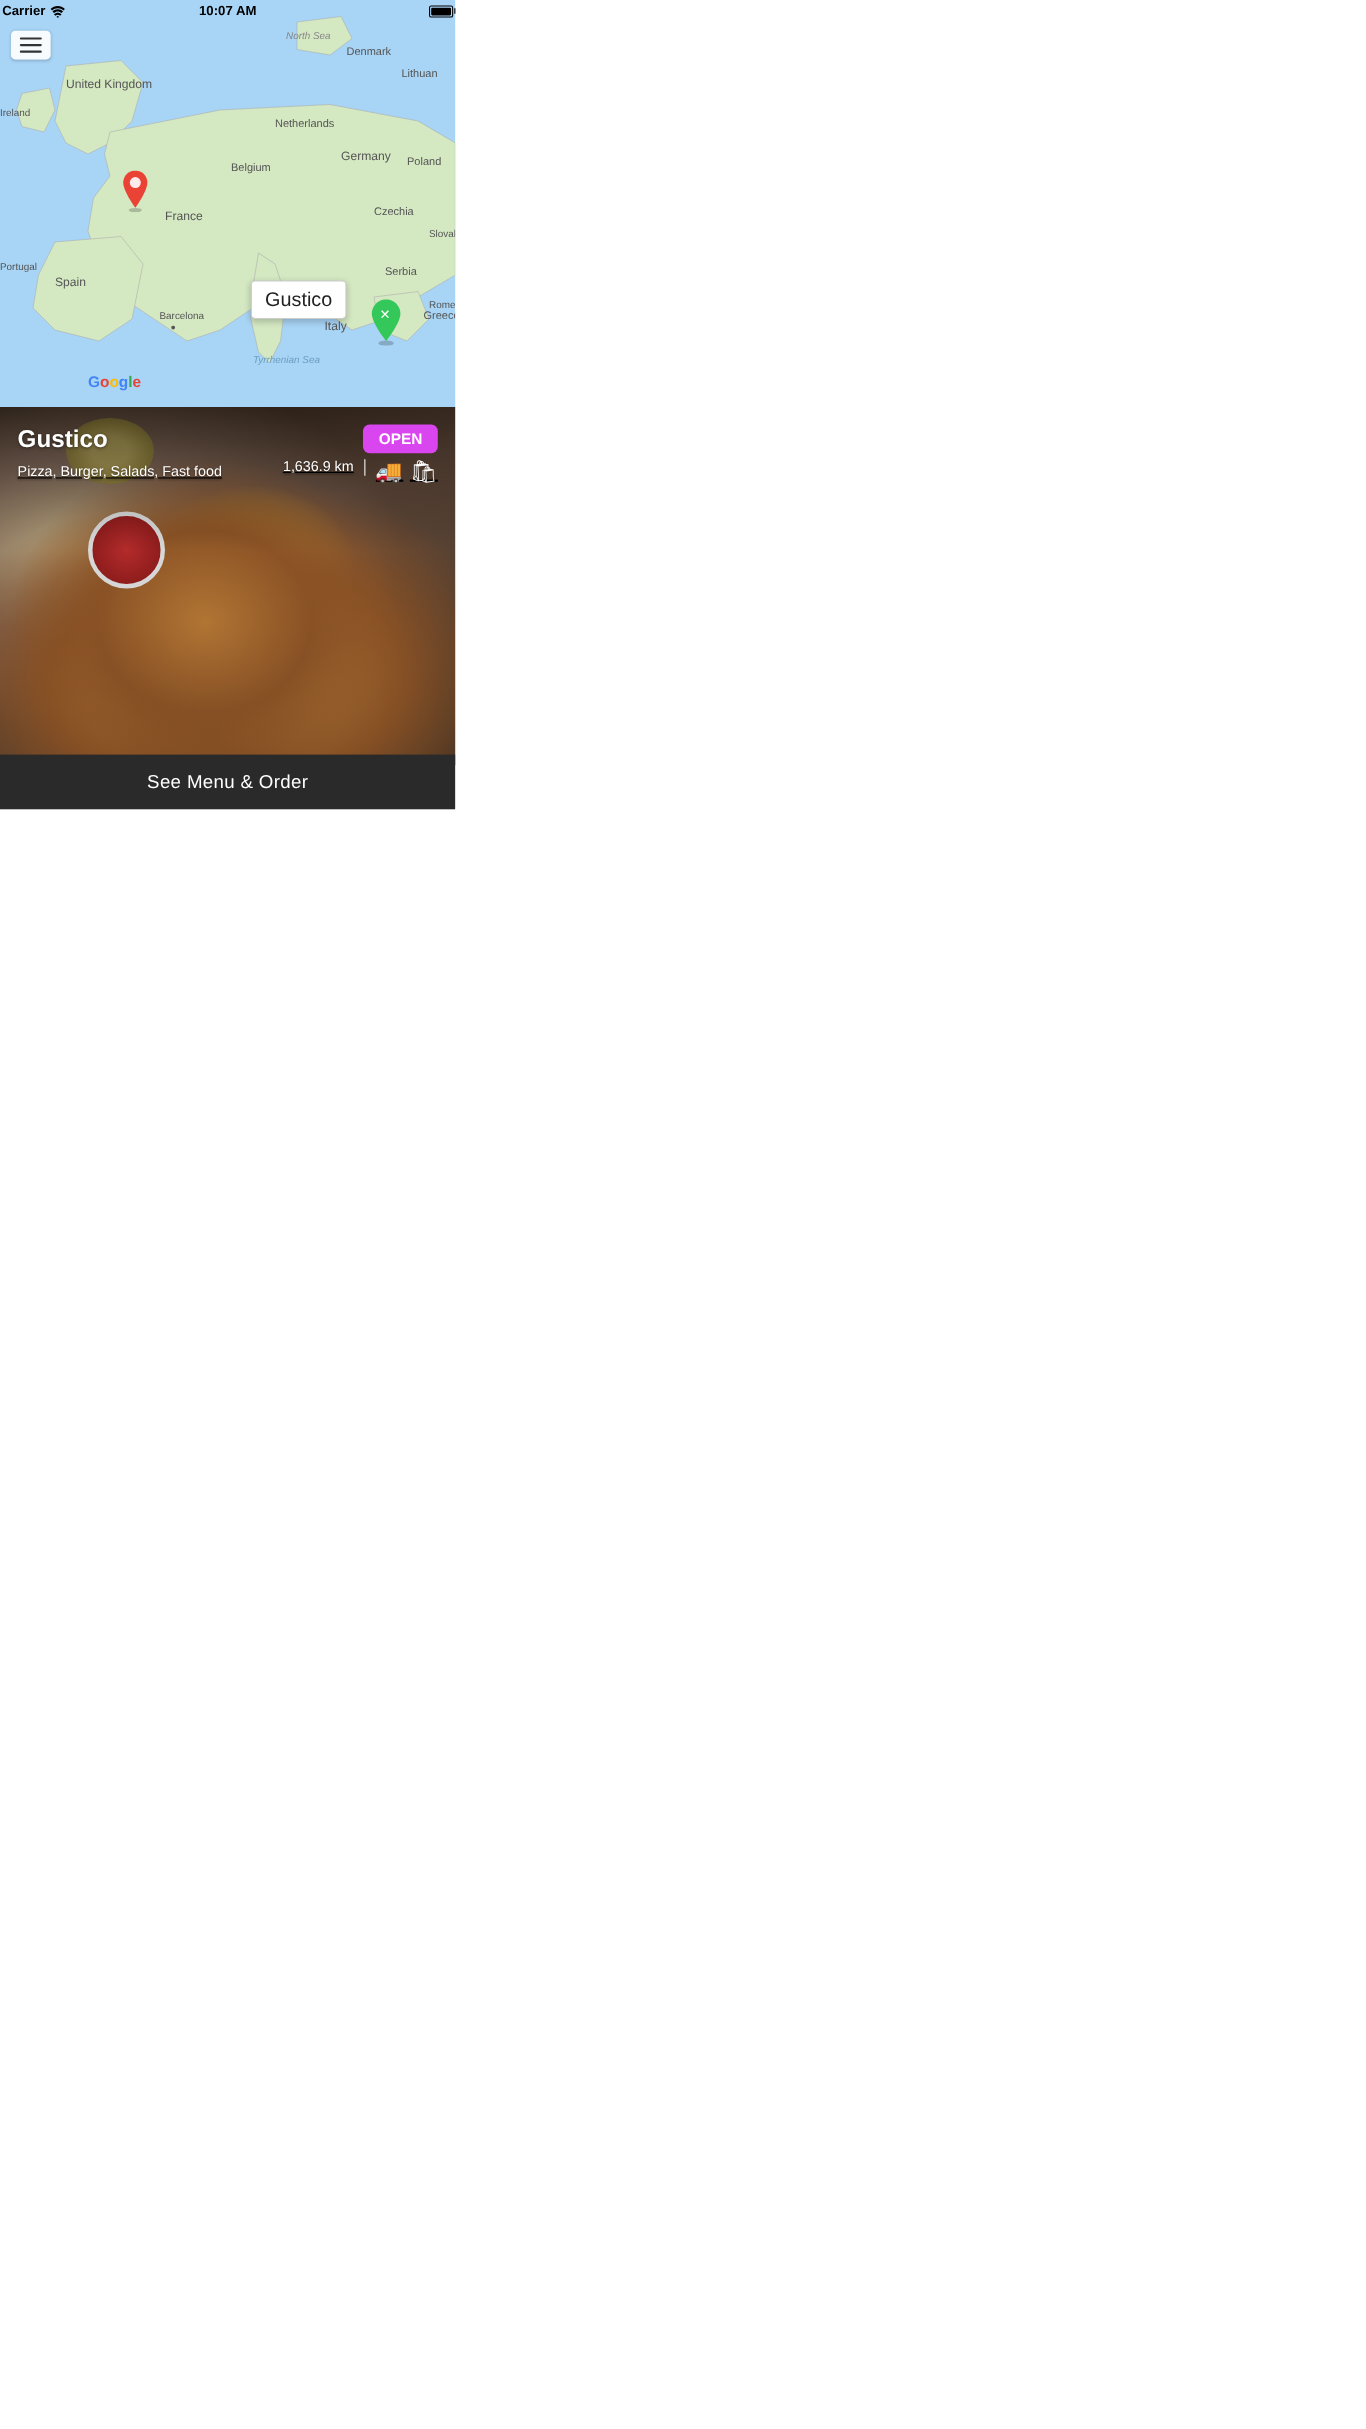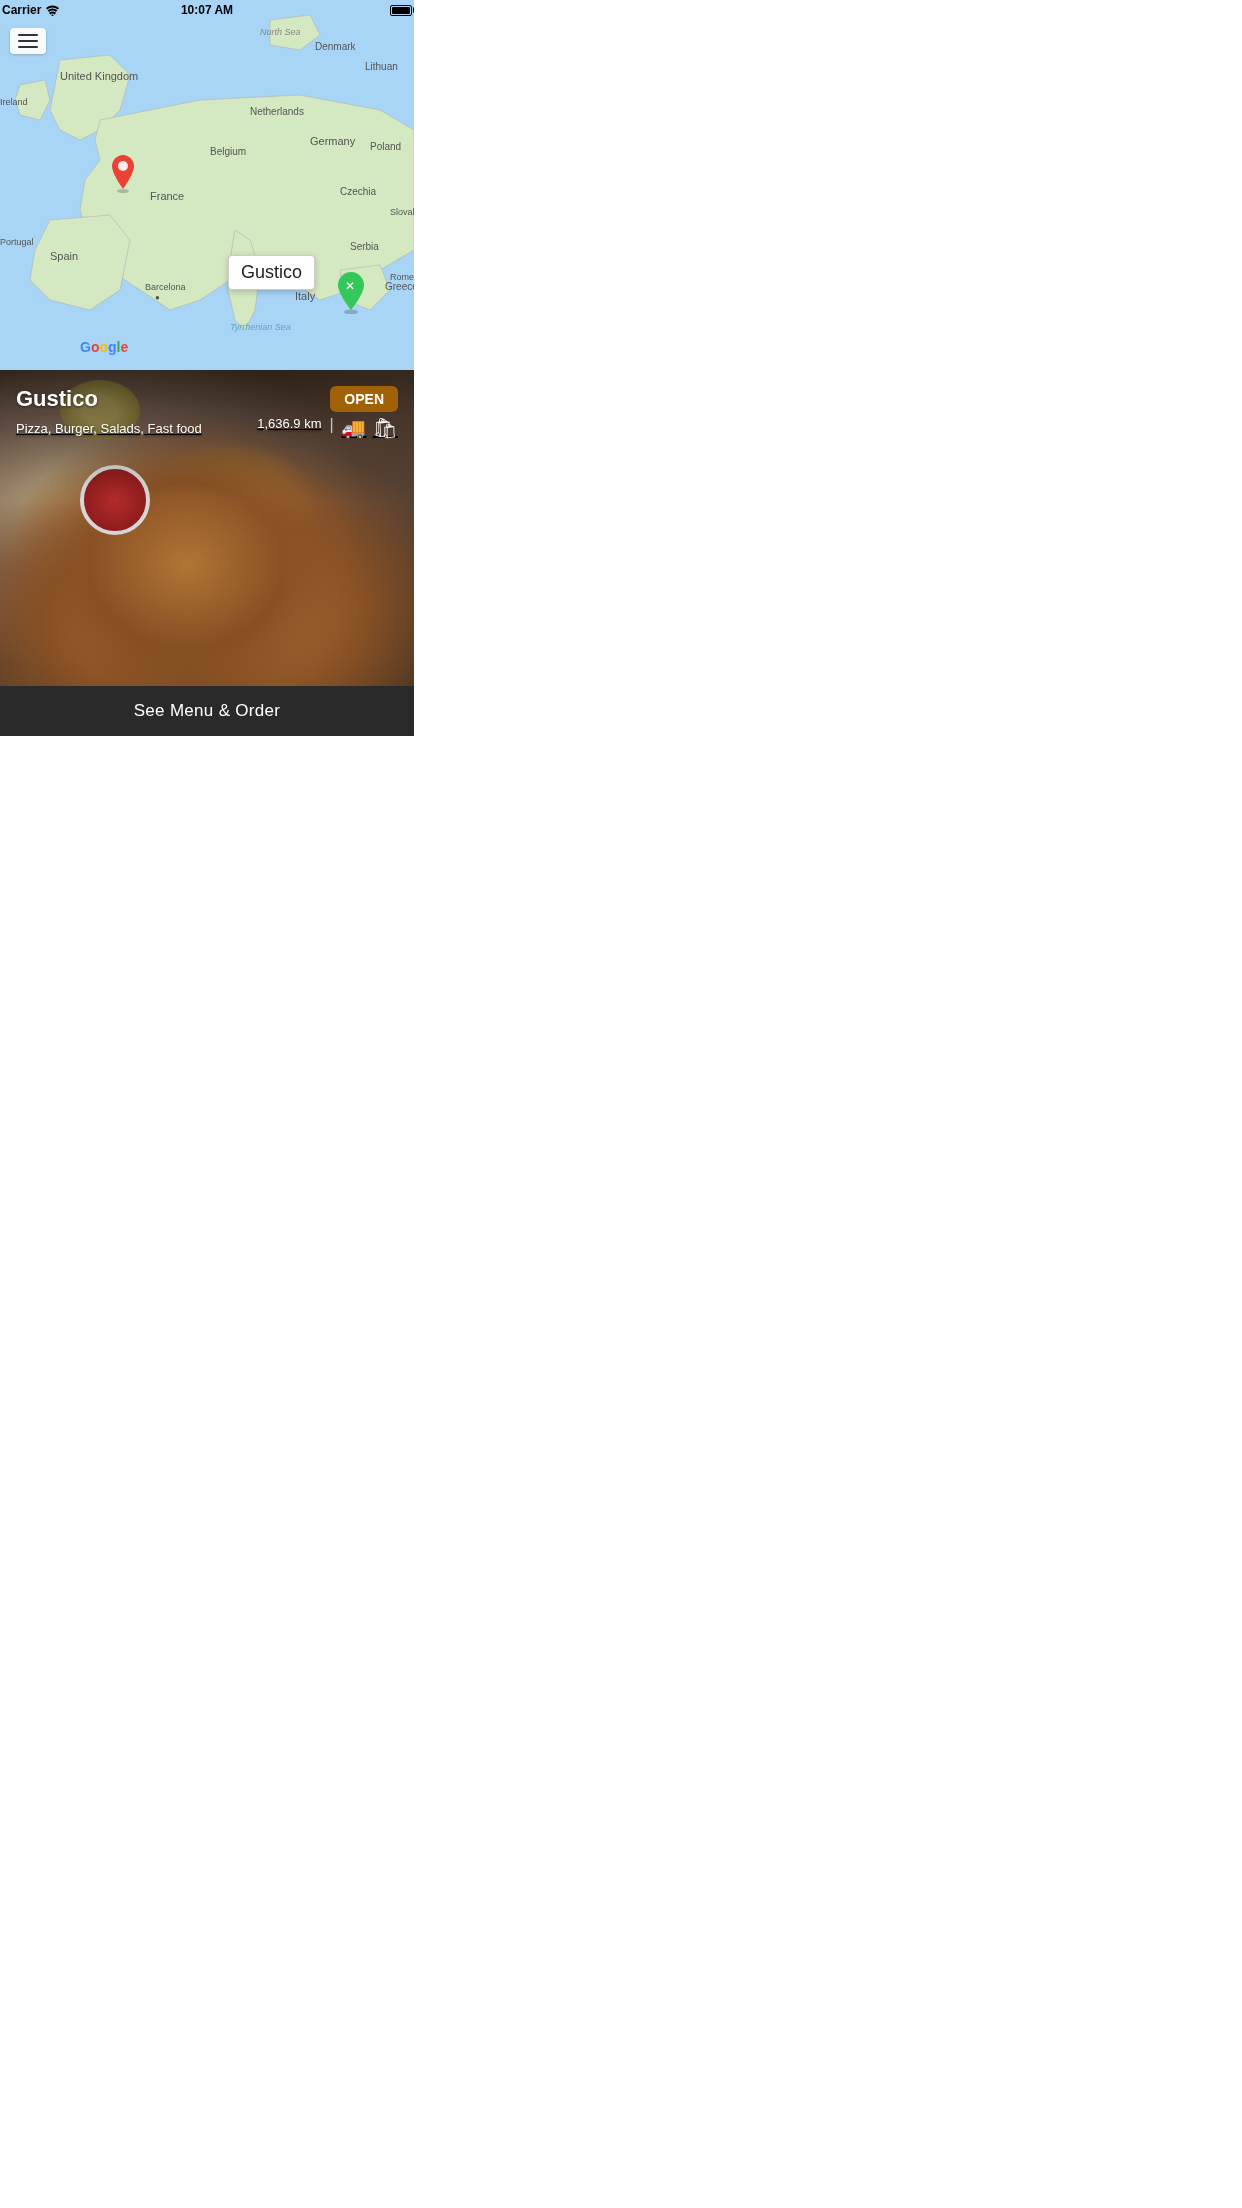--- a/index.html
+++ b/index.html
@@ -245,21 +245,21 @@
     }
 
     .restaurant-name {
       font-size: 22px;
       font-weight: 700;
       color: #fff;
       text-shadow: 0 1px 3px rgba(0,0,0,0.5);
     }
 
     .open-badge {
-      background: #a16207;
+      background: #d946ef;
       color: #fff;
       font-size: 14px;
       font-weight: 700;
       padding: 5px 14px;
       border-radius: 6px;
     }
 
     .card-bottom-row {
       margin-top: 4px;
       display: flex;

